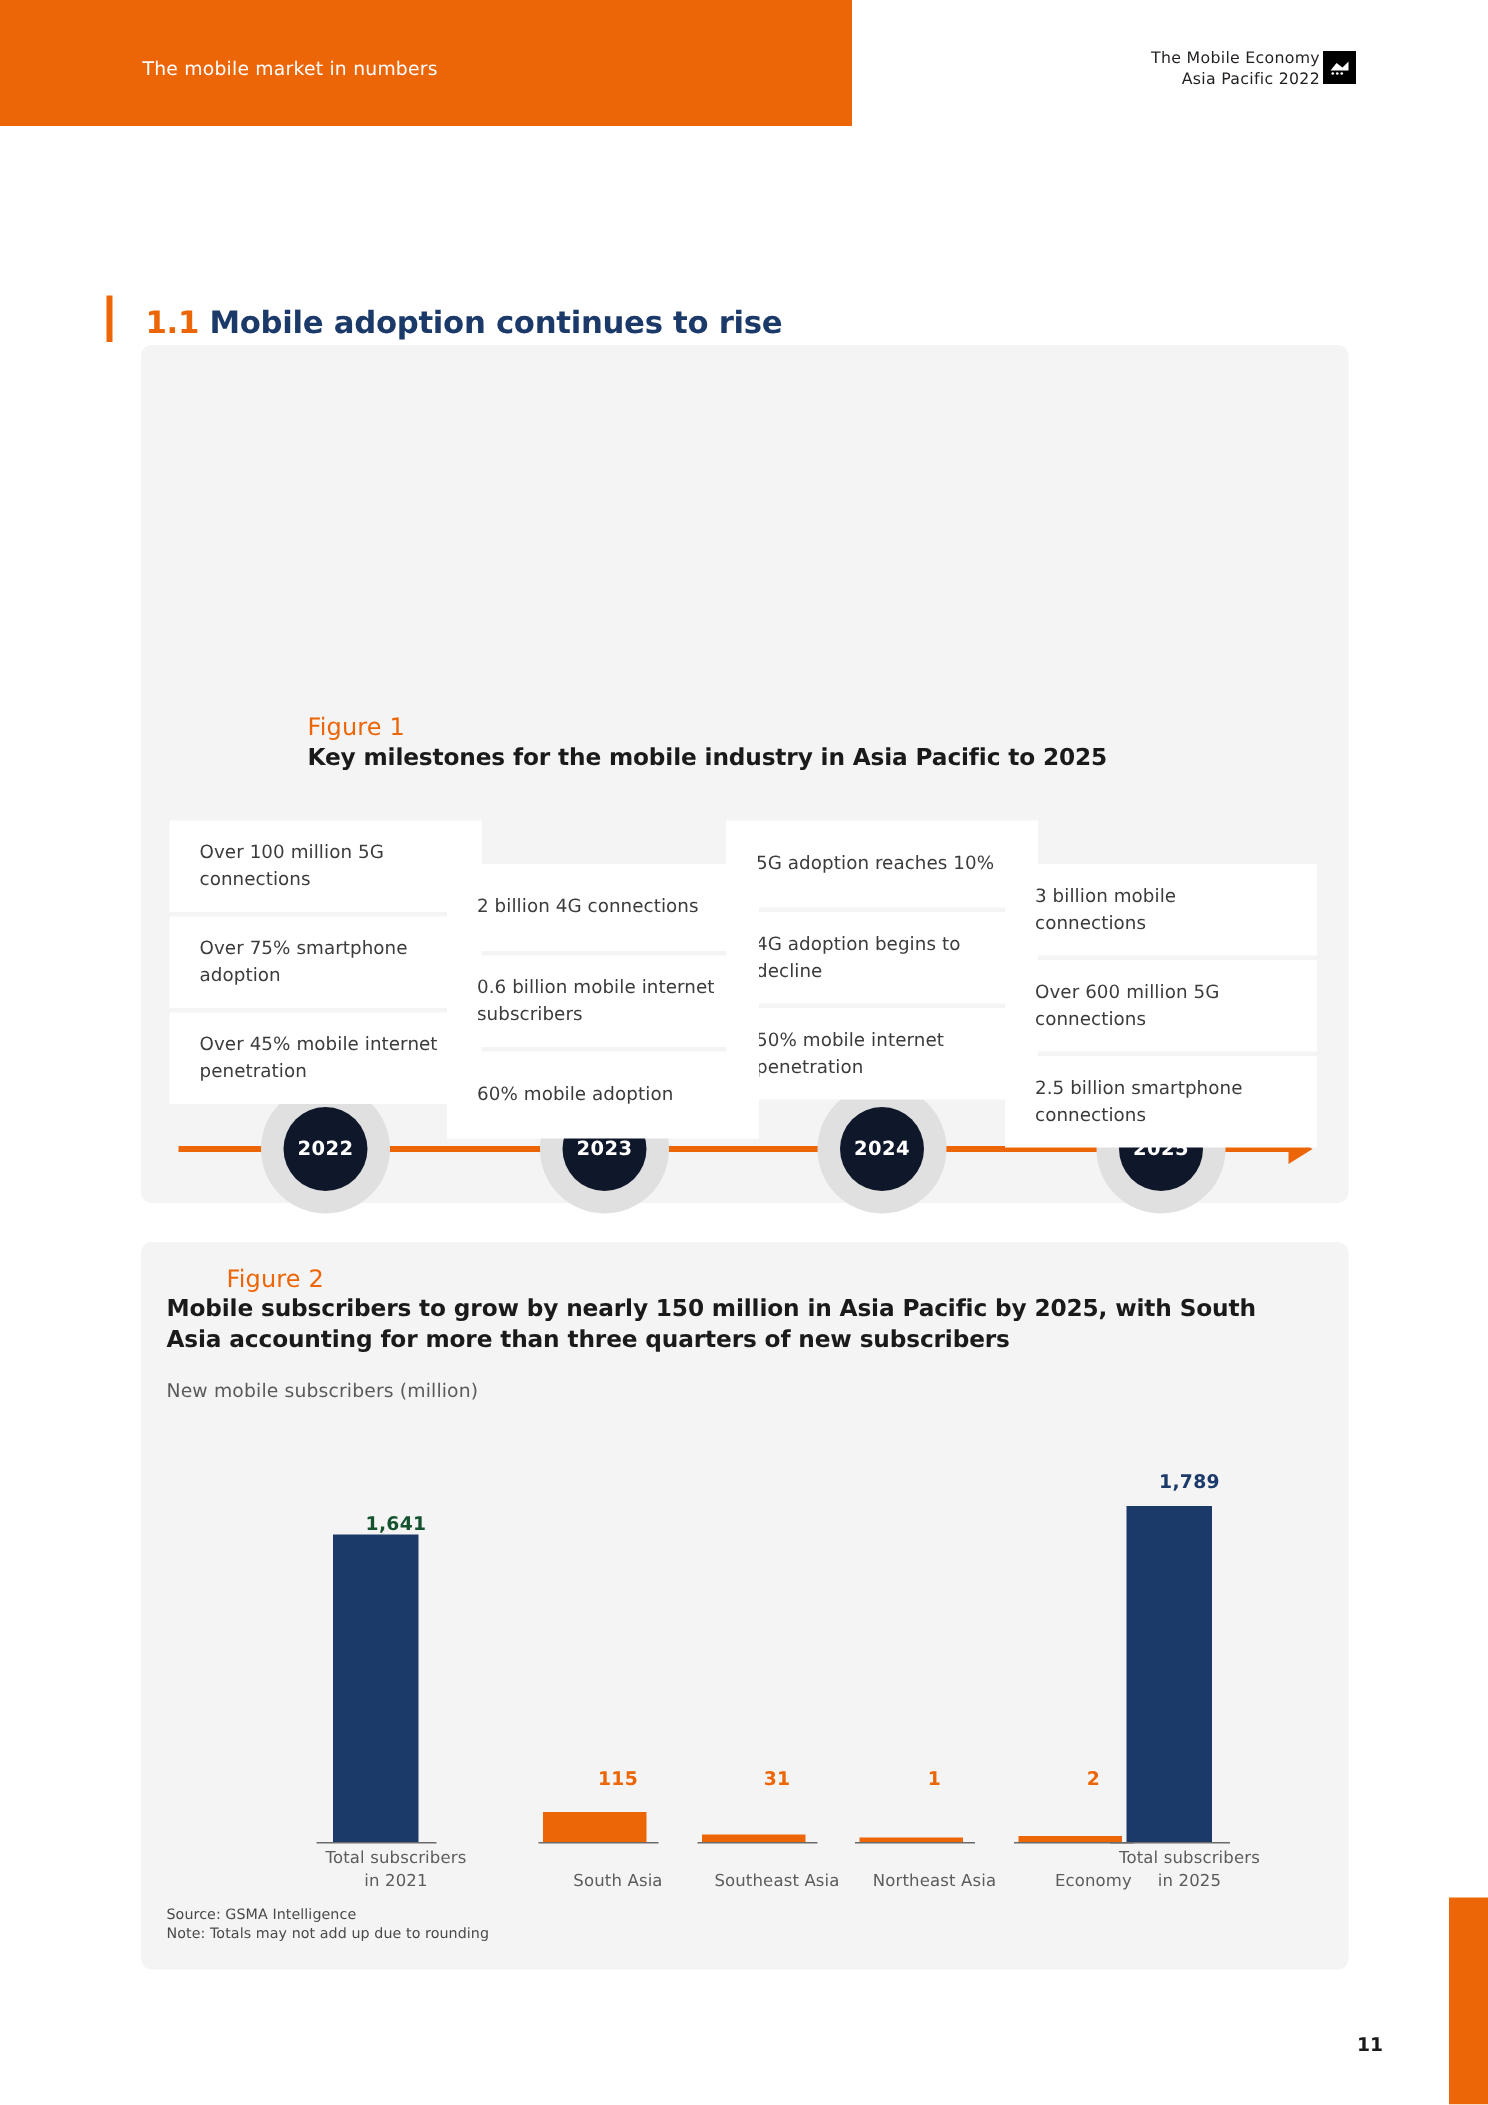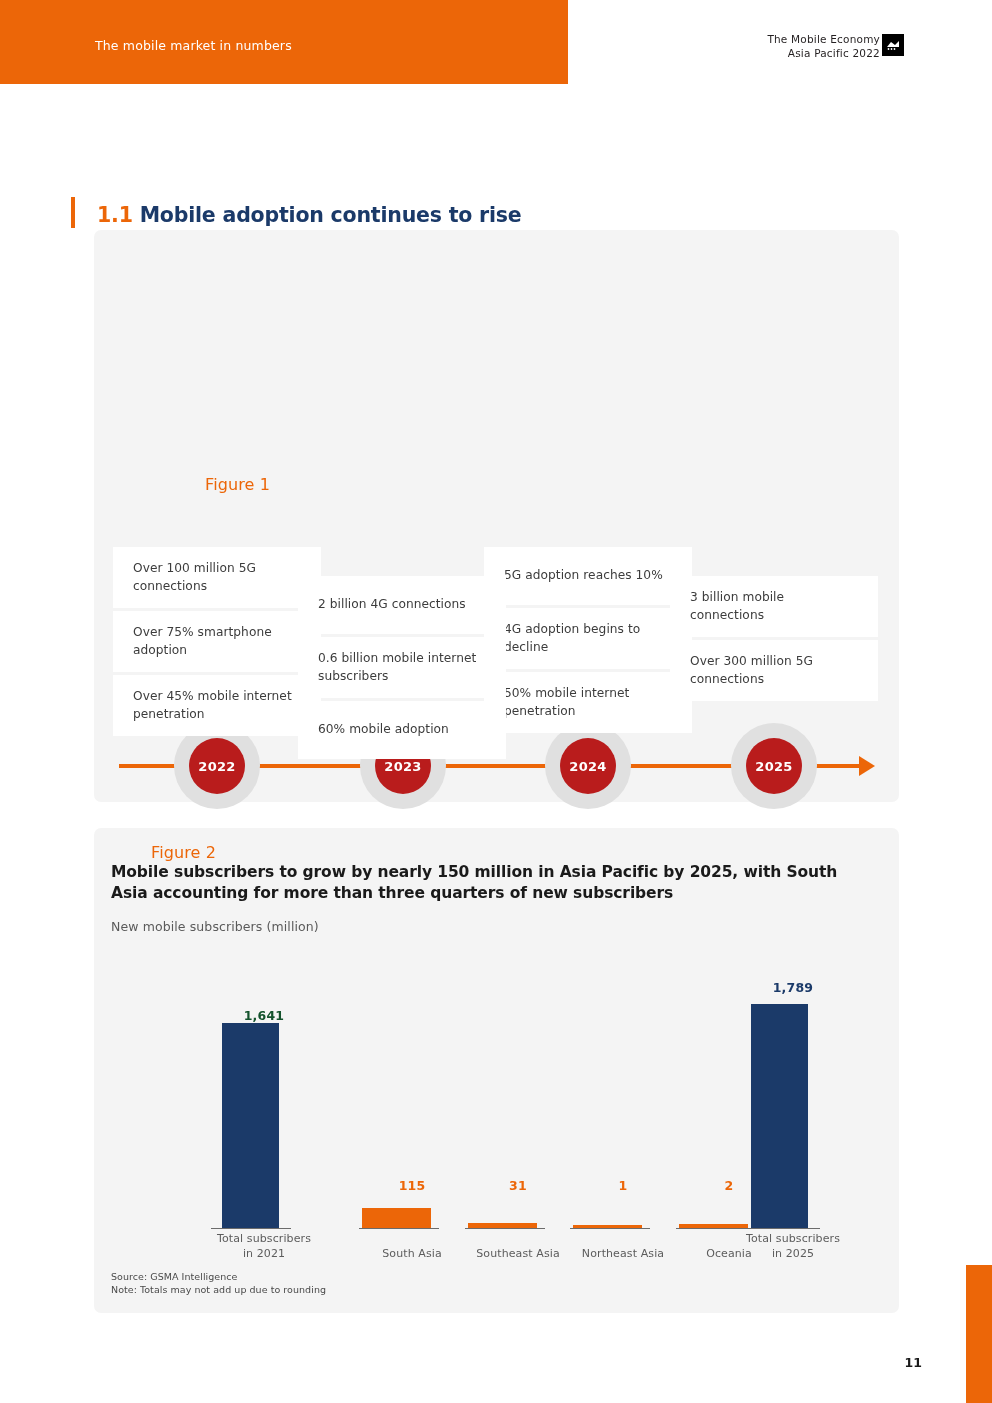--- a/index.html
+++ b/index.html
@@ -127,21 +127,21 @@
     left: 0; top: 0;
     width: 86px; height: 86px;
     border-radius: 50%;
     background: #E0E0E0;
   }
   .tl-circle {
     position: absolute;
     left: 15px; top: 15px;
     width: 56px; height: 56px;
     border-radius: 50%;
-    background: #b91c1c;
+    background: #0f172a;
     display: flex;
     align-items: center;
     justify-content: center;
   }
   .tl-year {
     font-size: 13px;
     font-weight: bold;
     color: #ffffff;
     letter-spacing: 0.3px;
   }
@@ -249,20 +249,21 @@
   <div class="section-rule"></div>
   <div class="section-title">
     <span class="num">1.1</span>
     <span>Mobile adoption continues to rise</span>
   </div>
 </div>
 
 <div class="panel" id="panel-fig1">
 
   <span class="fig-label" style="left:111px; top:245px;">Figure 1</span>
+  <span class="fig-title" style="left:111px; top:265px;">Key milestones for the mobile industry in Asia Pacific to 2025</span>
 
   <div class="timeline-area">
 
     <div class="tl-axis"></div>
     <div class="tl-arrow"></div>
 
     <div class="tl-node" style="left:80px;">
       <div class="tl-halo"></div>
       <div class="tl-circle">
         <span class="tl-year">2022</span>
@@ -321,21 +322,24 @@
       <div class="ms-card">
         <span>60% mobile adoption</span>
       </div>
     </div>
 
     <div class="ms-stack below" style="left:576px; top:346px;">
       <div class="ms-card">
         <span>3 billion mobile connections</span>
       </div>
       <div class="ms-card">
-        <span>Over 300 million 5G connections</span>
+        <span>Over 600 million 5G connections</span>
+      </div>
+      <div class="ms-card">
+        <span>2.5 billion smartphone connections</span>
       </div>
     </div>
 
   </div>
 </div>
 
 <style>
   #panel-fig1 .ms-stack.above { top: 87px; }
   #panel-fig1 .ms-stack.below { top: 346px; }
   #panel-fig1 .fig-label { left: 17px; top: 15px; }
@@ -384,21 +388,21 @@
       <div class="bar-cat" style="left:0; width:150px;">
         <span>Northeast Asia</span>
       </div>
     </div>
 
     <div class="bar-col" style="left:560px; width:150px; height:420px;">
       <div class="bar-value" style="left:0; width:150px; bottom:120px; color:#EC6608;">2</div>
       <div class="bar-rect" style="left:25px; width:69px; height:4px; background:#EC6608;"></div>
       <div class="bar-baseline" style="left:22px; width:80px;"></div>
       <div class="bar-cat" style="left:0; width:150px;">
-        <span>Oceania</span>
+        <span>Economy</span>
       </div>
     </div>
 
     <div class="bar-col" style="left:624px; width:150px; height:420px;">
       <div class="bar-value" style="left:0; width:150px; bottom:318px; color:#1B3A69;">1,789</div>
       <div class="bar-rect" style="left:33px; width:57px; height:224px; background:#1B3A69;"></div>
       <div class="bar-baseline" style="left:22px; width:80px;"></div>
       <div class="bar-cat" style="left:0; width:150px;">
         <span>Total subscribers<br>in 2025</span>
       </div>

